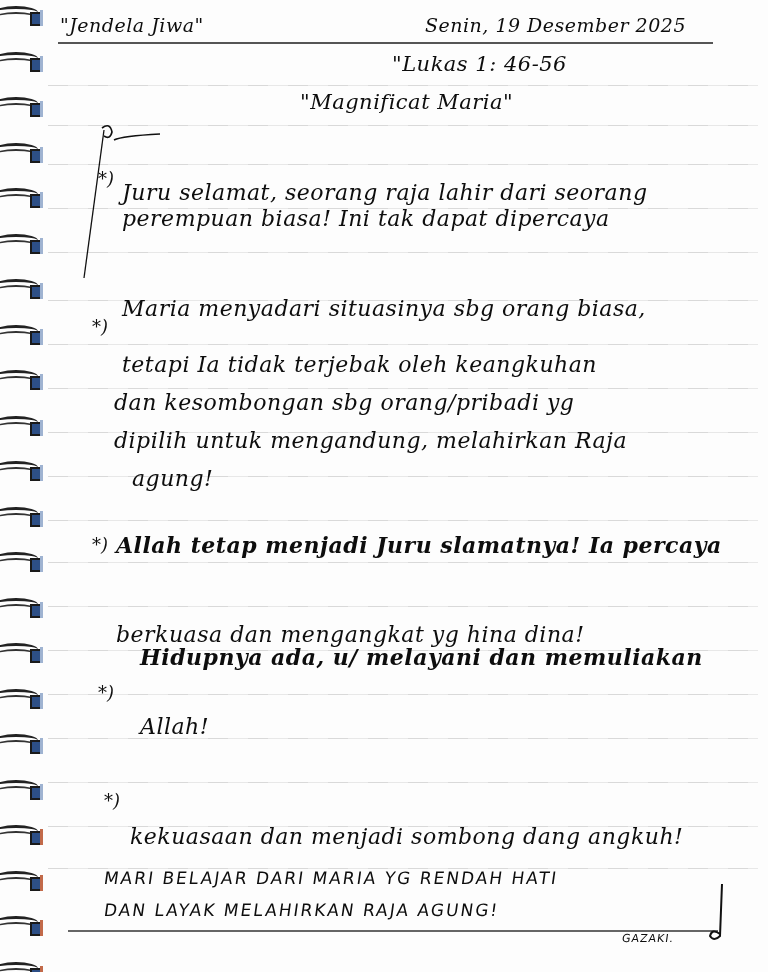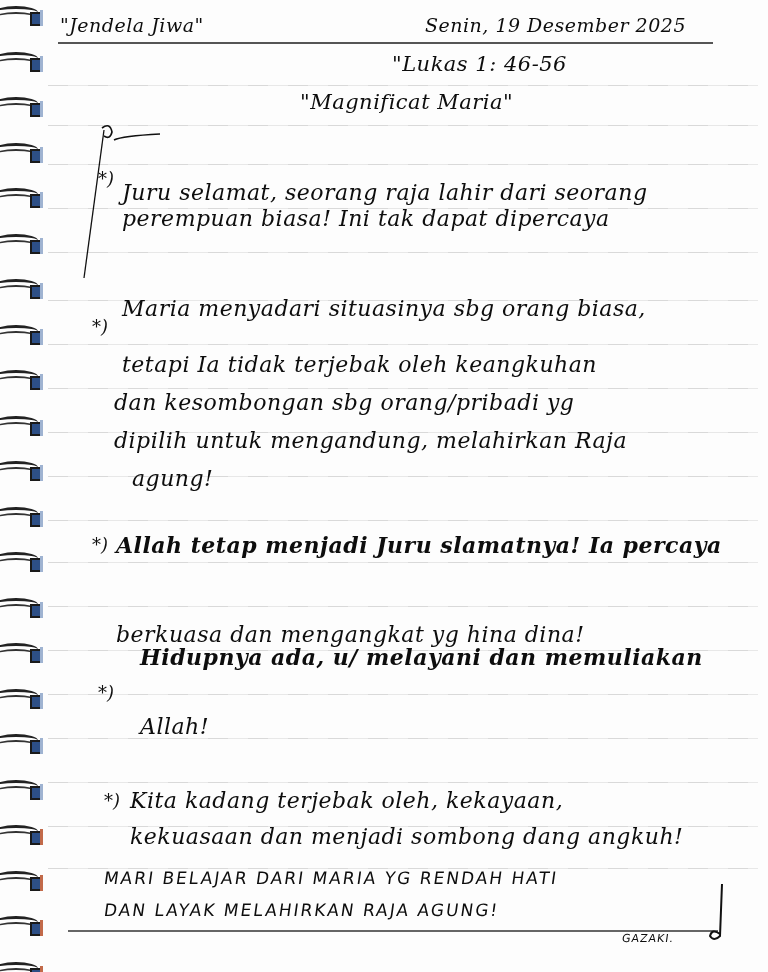--- a/index.html
+++ b/index.html
@@ -219,21 +219,20 @@
 
   <div class="bullet" style="left:92px; top:534px;">*)</div>
   <div class="hw" style="left:116px; top:532px;font-weight:bold;">Allah tetap menjadi Juru slamatnya! Ia percaya</div>
   <div class="hw" style="left:116px; top:606px;margin-top:16px;">berkuasa dan mengangkat yg hina dina!</div>
 
   <div class="bullet" style="left:98px; top:682px;">*)</div>
   <div class="hw" style="left:140px; top:644px;font-weight:bold;">Hidupnya ada, u/ melayani dan memuliakan</div>
   <div class="hw" style="left:140px; top:714px;">Allah!</div>
 
   <div class="bullet" style="left:104px; top:790px;">*)</div>
-  <div class="hw" style="left:130px; top:788px;">Kita kadang terjebak oleh, kekayaan,</div>
   <div class="hw" style="left:130px; top:824px;">kekuasaan dan menjadi sombong dang angkuh!</div>
 
   <div class="hw caps" style="left:104px; top:868px;">MARI BELAJAR DARI MARIA YG RENDAH HATI</div>
   <div class="hw caps" style="left:104px; top:900px;">DAN LAYAK MELAHIRKAN RAJA AGUNG!</div>
 
   <svg style="position:absolute; left:700px; top:880px; width:40px; height:70px;" viewBox="0 0 40 70">
     <path d="M22 4 L20 56 Q14 62 10 56 Q12 48 20 54" stroke="#111" stroke-width="2" fill="none"></path>
   </svg>
   <div class="hw caps" style="left:622px; top:932px; font-size:11px; letter-spacing:1px;">GAZAKI.</div>
 

